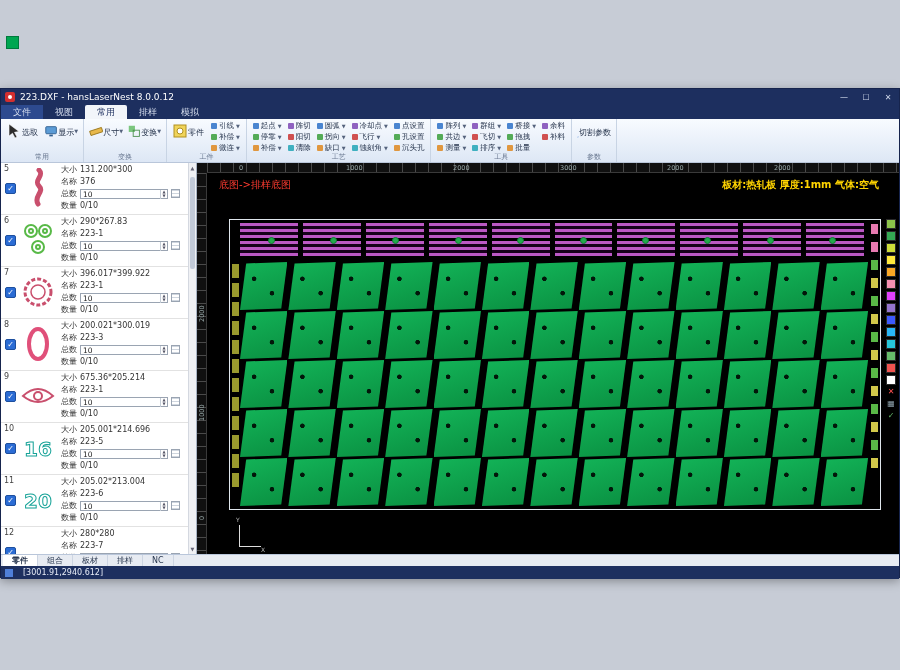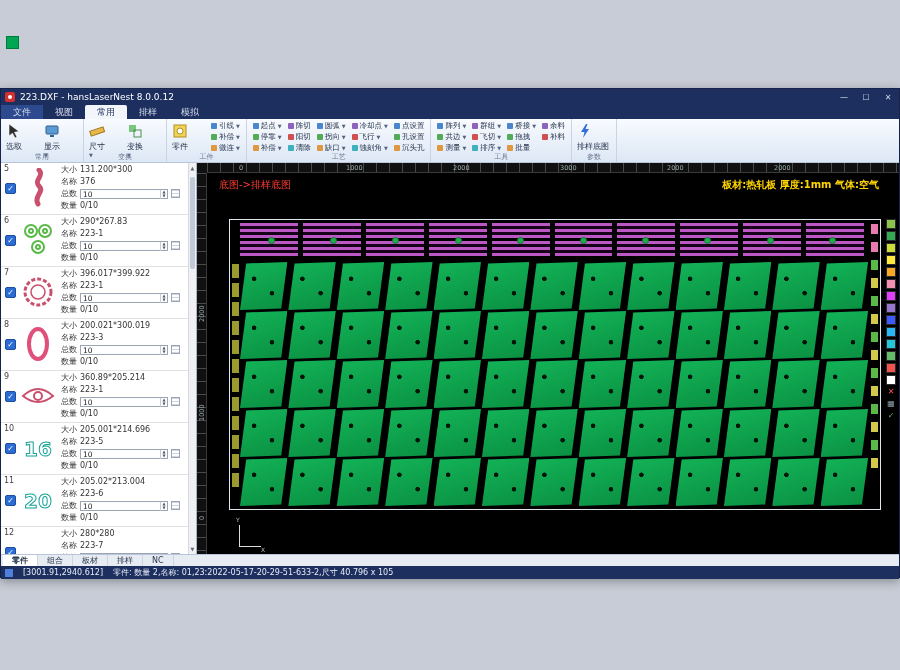--- a/index.html
+++ b/index.html
@@ -30,21 +30,21 @@
   .mtab.active { background:#f2f5fa; color:#1d2f5f; border-radius:2px 2px 0 0; }
 
   
   .ribbon { position:absolute; left:0; top:30px; right:0; height:44px;
     background:linear-gradient(#f8fbff,#dde7f5); border-bottom:1px solid #b9c6da;
     display:flex; align-items:stretch; overflow:hidden; }
   .rgroup { position:relative; border-right:1px solid #c8d4e4; padding:1px 4px 9px 4px;
     display:flex; align-items:flex-start; gap:2px; }
   .rgroup-label { position:absolute; bottom:0; left:0; right:0; text-align:center;
     font-size:7px; color:#6b7a92; }
-  .rbig { width:36px; display:flex; flex-direction:column; padding-top:2px;
+  .rbig { width:36px; display:flex; flex-direction:row; align-items:center; padding-top:2px;
     border:1px solid transparent; border-radius:2px; }
   .rbig .ricon { width:16px; height:16px; }
   .rbig .rlabel { font-size:8px; color:#24324a; margin-top:2px; white-space:nowrap; }
   .rstack, .rcol { display:flex; flex-direction:column; justify-content:flex-start; }
   .rsmall { height:11px; display:flex; align-items:center; gap:2px; font-size:7.5px;
     color:#24324a; padding:0 2px; white-space:nowrap; }
   .rdot { width:6px; height:6px; border-radius:1px; flex:none; }
   .dd { font-size:5px; color:#55637d; }
 
   
@@ -369,21 +369,21 @@
               <span>补料</span>
             </div>
           </div>
           <div class="rgroup-label">工具</div>
         </div>
         <div class="rgroup">
           <div class="rbig">
             <div class="ricon"><svg viewBox="0 0 16 16">
                 <path d="M9 1 L4 9 H7.5 L6 15 L12 6 H8.5 L10.5 1 Z" fill="#2f6fd6"></path>
               </svg></div>
-            <div class="rlabel">排样底图</div>
+            <div class="rlabel">切割参数</div>
           </div>
           <div class="rgroup-label">参数</div>
         </div>
       </div>
 
     <div class="main">
       <div class="left-panel">
         <div class="parts-list" id="parts-list">
             <div class="part-item">
               <div class="p-num">5</div>
@@ -504,21 +504,21 @@
               <div class="p-check">✓</div>
               <div class="p-thumb"><svg viewBox="0 0 34 40" width="34" height="40">
                   <g fill="none" stroke="#c94f6d" stroke-width="2">
                     <path d="M2 20 Q17 6 32 20 Q17 32 2 20 Z"></path>
                     <circle cx="17" cy="20" r="4"></circle>
                   </g>
                 </svg></div>
               <div class="p-fields">
                 <div class="p-row">
                   <span>大小</span>
-                  <span>360.89*205.214</span>
+                  <span>675.36*205.214</span>
                 </div>
                 <div class="p-row">
                   <span>名称</span>
                   <span>223-1</span>
                 </div>
                 <div class="p-row">
                   <span>总数</span>
                   <div class="p-input">10<div class="p-spin">▲<br>▼</div></div>
                   <div class="p-lock"></div>
                 </div>
@@ -812,17 +812,16 @@
         <div class="btab active">零件</div>
         <div class="btab">组合</div>
         <div class="btab">板材</div>
         <div class="btab">排样</div>
         <div class="btab">NC</div>
       </div>
 
     <div class="statusbar">
       <div class="status-chip"></div>
       <span>[3001.91,2940.612]</span>
-      <span>零件: 数量 2,名称: 01,23:2022-05-17-20-29-51-633-2,尺寸 40.796 x 105</span>
     </div>
 
   </div>
 </div>
 
 </body></html>

